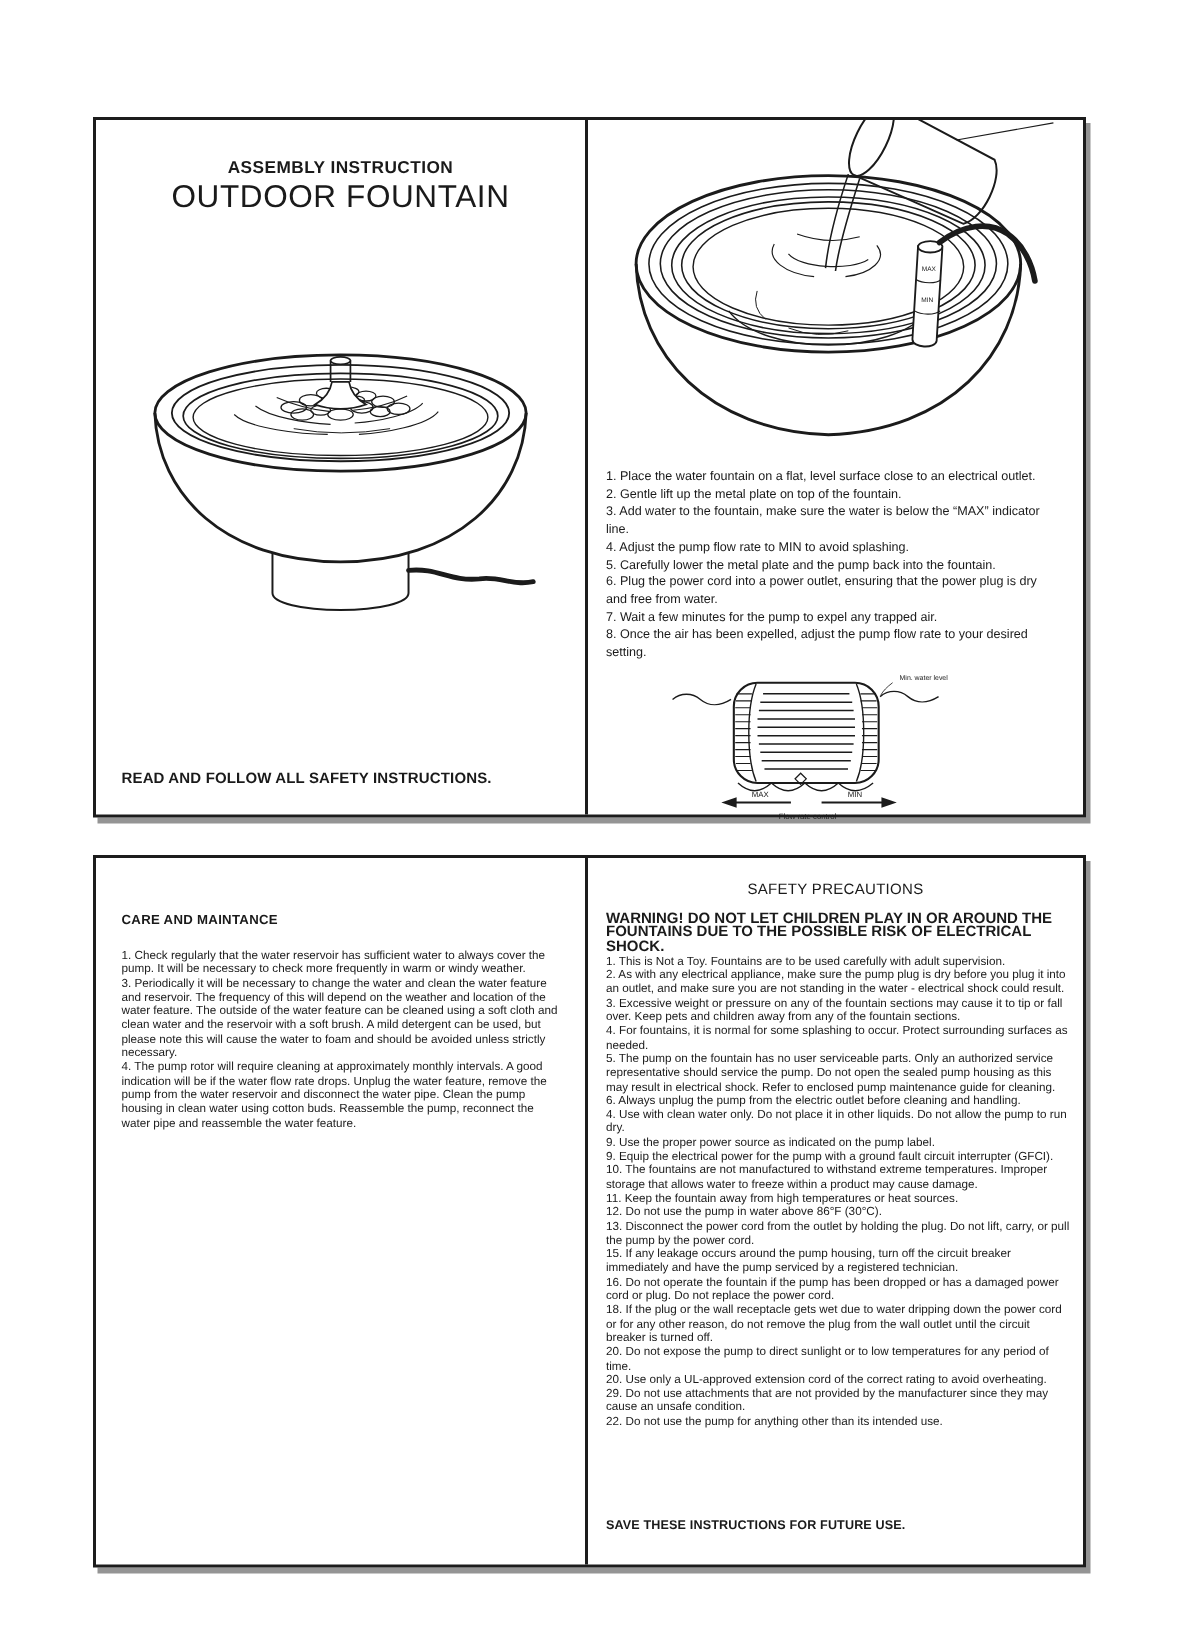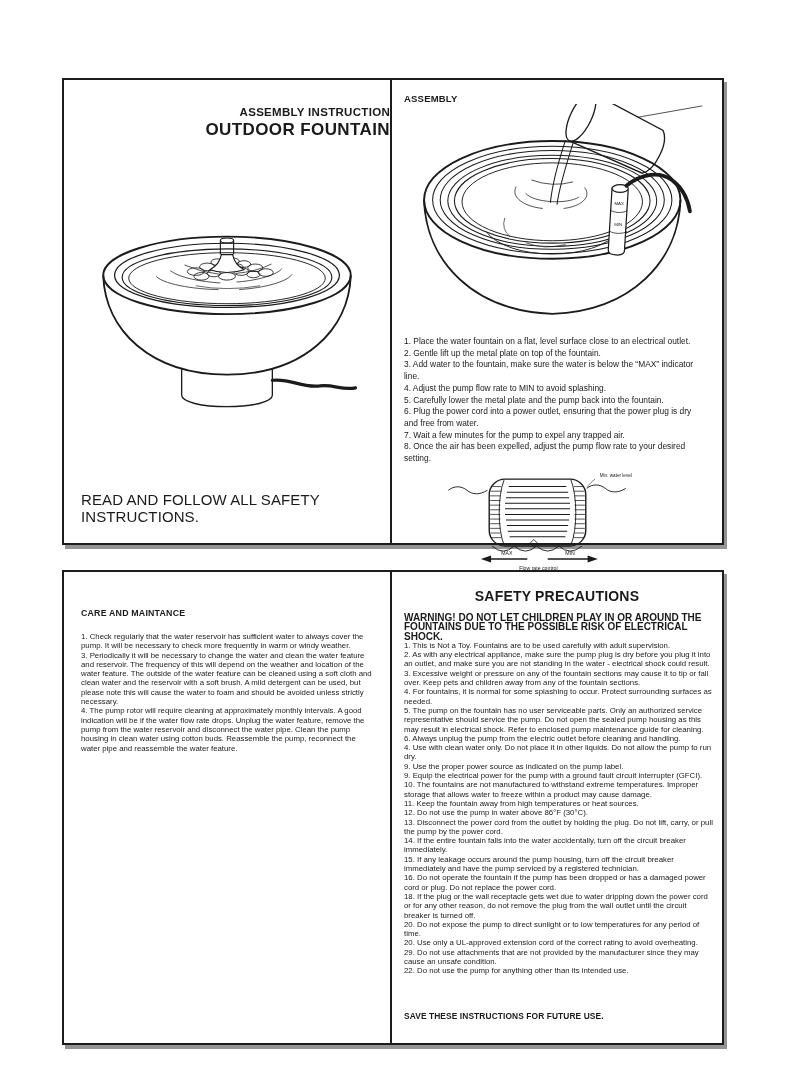--- a/index.html
+++ b/index.html
@@ -4,36 +4,36 @@
 <style>
   html,body{margin:0;padding:0;background:#fff;}
   body{width:800px;height:1083px;position:relative;font-family:"Liberation Sans",sans-serif;color:#1a1a1a;-webkit-font-smoothing:antialiased;}
   .sheet{position:absolute;left:62px;width:658px;background:#fff;border:2px solid #1c1c1c;box-shadow:3px 4px 0 #949494;display:flex;}
   #page1{top:78px;height:463px;}
   #page2{top:570px;height:471px;}
   .col{position:relative;box-sizing:border-box;}
   .col-left{width:328px;border-right:2px solid #1c1c1c;}
   .col-right{flex:1;}
   
-  .title-block{text-align:right;margin-top:26px;}
+  .title-block{text-align:center;margin-top:26px;}
   .doc-subtitle{font-size:11.5px;font-weight:bold;letter-spacing:.3px;}
-  .doc-title{font-size:17px;font-weight:bold;letter-spacing:.4px;margin-top:2px;}
+  .doc-title{font-size:21px;font-weight:normal;letter-spacing:.4px;margin-top:2px;}
   .fountain-svg{position:absolute;left:26px;top:140px;}
-  .safety-note{position:absolute;left:17px;bottom:18px;font-size:15px;font-weight:normal;letter-spacing:.1px;}
+  .safety-note{position:absolute;left:17px;bottom:18px;font-size:10px;font-weight:bold;letter-spacing:.1px;}
   
   .assembly-heading{margin:13px 0 0 12px;font-size:9.5px;font-weight:bold;letter-spacing:.2px;}
   .assembly-svg{display:block;margin:0 auto;}
   .steps{margin:6px 24px 0 12px;}
   .steps .li{font-size:8.4px;line-height:11.7px;}
   .pump-svg{display:block;margin:3px auto 0;}
   
   .care-heading{margin:36px 4px 0 17px;font-size:8.8px;font-weight:bold;letter-spacing:.2px;}
   .care-items{margin:14px 13px 0 17px;}
   .para .li{font-size:7.8px;line-height:9.3px;}
-  .safety-heading{margin-top:16px;text-align:center;font-size:14px;font-weight:bold;letter-spacing:.2px;}
+  .safety-heading{margin-top:16px;text-align:center;font-size:10px;font-weight:normal;letter-spacing:.2px;}
   .safety-body{margin:9px 9px 0 12px;}
   .safety-warning{font-size:10px;line-height:9.3px;font-weight:bold;}
   .save-note{position:absolute;left:12px;bottom:22px;font-size:8.4px;font-weight:bold;letter-spacing:.1px;}
   svg text{fill:#1a1a1a;stroke:none;font-family:"Liberation Sans",sans-serif;}
   svg .ln{stroke:#1b1b1b;fill:none;}
 </style>
 </head>
 <body>
 
 <div class="sheet" id="page1">
@@ -83,21 +83,20 @@
         <path d="M 97 156 L 97 184 C 97 191 118 196 145 196 C 172 196 193 191 193 184 L 193 156" stroke-width="1.4"></path>
 
         <path d="M 193 168 C 214 166 222 176 243 174 C 258 172 266 179 281 176" stroke-width="3.4" stroke-linecap="round"></path>
       </g>
     </svg>
 
     <div class="safety-note">READ AND FOLLOW ALL SAFETY INSTRUCTIONS.</div>
   </div>
 
   <div class="col col-right">
-    <div class="assembly-heading">ASSEMBLY</div>
 
     <svg class="assembly-svg" width="296" height="226" viewBox="0 0 310 238">
       <g class="ln" stroke-width="1">
         <path d="M 240 14 L 308 2" stroke-width="0.8"></path>
 
         <g transform="translate(218,32) rotate(26)">
           <ellipse cx="-42" cy="0" rx="11" ry="28" stroke-width="1.4"></ellipse>
           <path d="M -42 -28 L 42 -25 C 53 -16 53 16 42 25 L -42 28" stroke-width="1.4"></path>
         </g>
 
@@ -199,21 +198,20 @@
           <div class="li">4. For fountains, it is normal for some splashing to occur. Protect surrounding surfaces as needed.</div>
           <div class="li">5. The pump on the fountain has no user serviceable parts. Only an authorized service representative should service the pump. Do not open the sealed pump housing as this may result in electrical shock. Refer to enclosed pump maintenance guide for cleaning.</div>
           <div class="li">6. Always unplug the pump from the electric outlet before cleaning and handling.</div>
           <div class="li">4. Use with clean water only. Do not place it in other liquids. Do not allow the pump to run dry.</div>
           <div class="li">9. Use the proper power source as indicated on the pump label.</div>
           <div class="li">9. Equip the electrical power for the pump with a ground fault circuit interrupter (GFCI).</div>
           <div class="li">10. The fountains are not manufactured to withstand extreme temperatures. Improper storage that allows water to freeze within a product may cause damage.</div>
           <div class="li">11. Keep the fountain away from high temperatures or heat sources.</div>
           <div class="li">12. Do not use the pump in water above 86°F (30°C).</div>
           <div class="li">13. Disconnect the power cord from the outlet by holding the plug. Do not lift, carry, or pull the pump by the power cord.</div>
-          <div class="li">14. If the entire fountain falls into the water accidentally, turn off the circuit breaker immediately.</div>
           <div class="li">15. If any leakage occurs around the pump housing, turn off the circuit breaker immediately and have the pump serviced by a registered technician.</div>
           <div class="li">16. Do not operate the fountain if the pump has been dropped or has a damaged power cord or plug. Do not replace the power cord.</div>
           <div class="li">18. If the plug or the wall receptacle gets wet due to water dripping down the power cord or for any other reason, do not remove the plug from the wall outlet until the circuit breaker is turned off.</div>
           <div class="li">20. Do not expose the pump to direct sunlight or to low temperatures for any period of time.</div>
           <div class="li">20. Use only a UL-approved extension cord of the correct rating to avoid overheating.</div>
           <div class="li">29. Do not use attachments that are not provided by the manufacturer since they may cause an unsafe condition.</div>
           <div class="li">22. Do not use the pump for anything other than its intended use.</div>
         </div>
     </div>
     <div class="save-note">SAVE THESE INSTRUCTIONS FOR FUTURE USE.</div>

